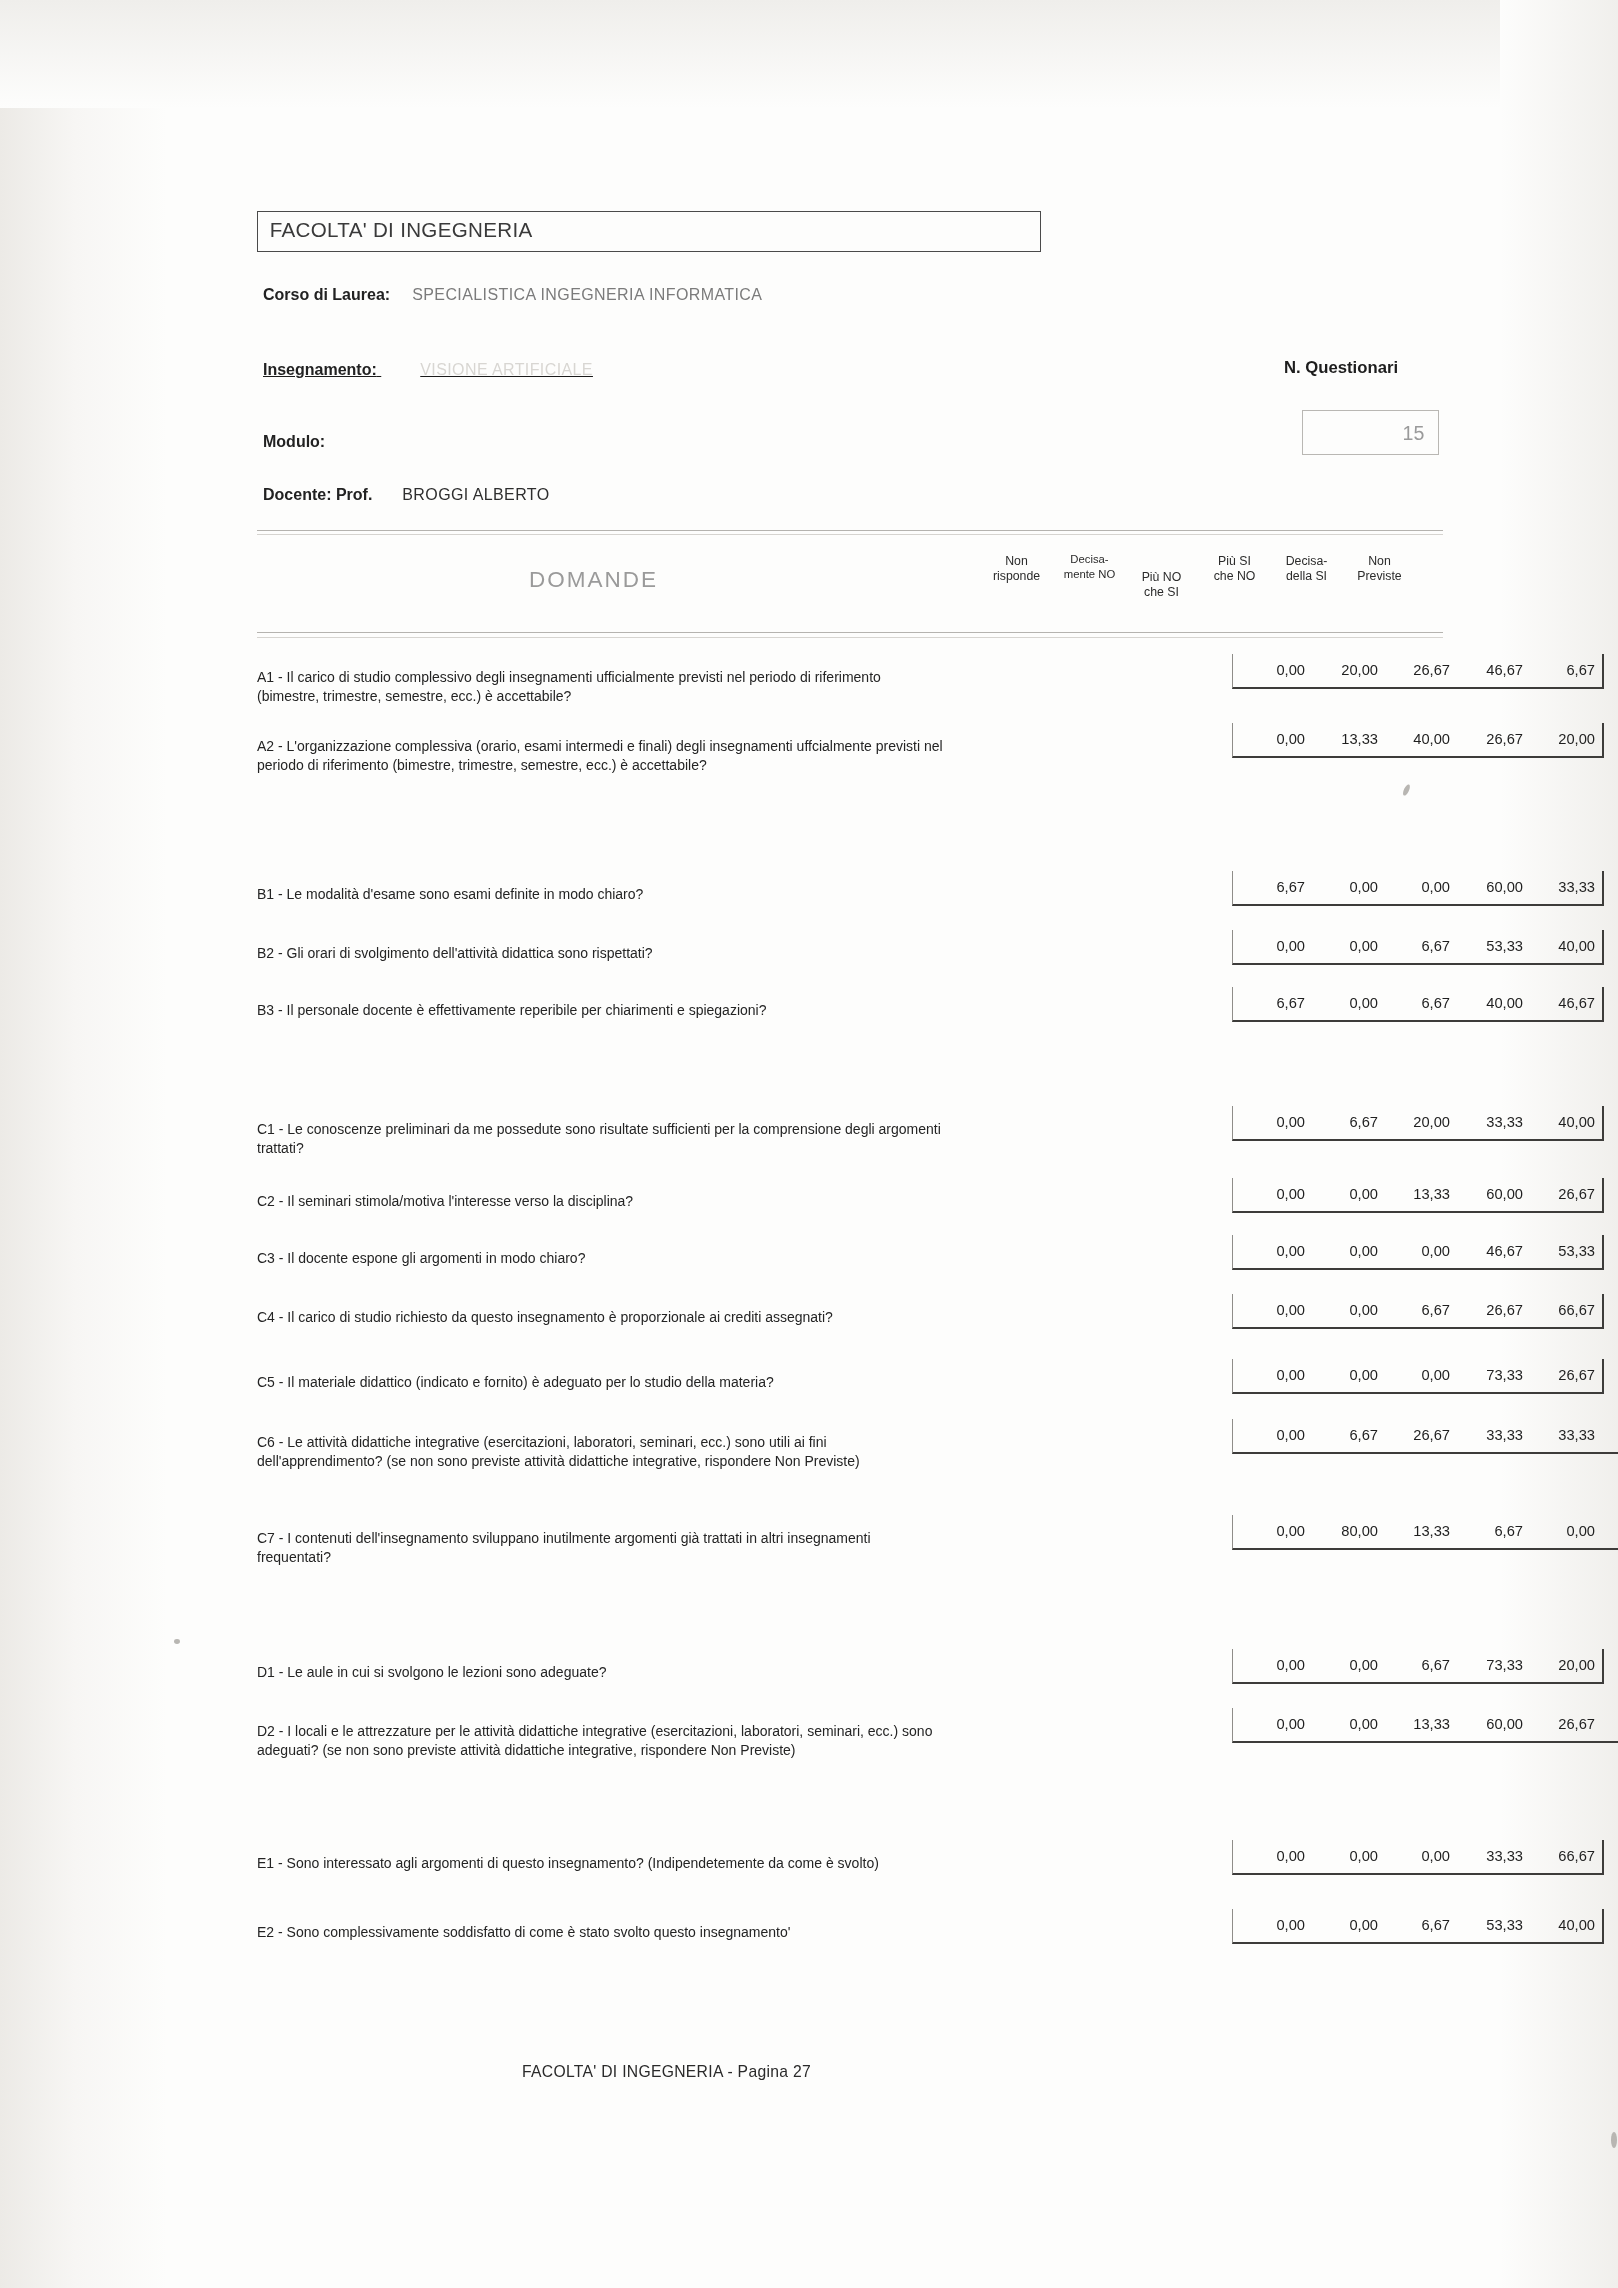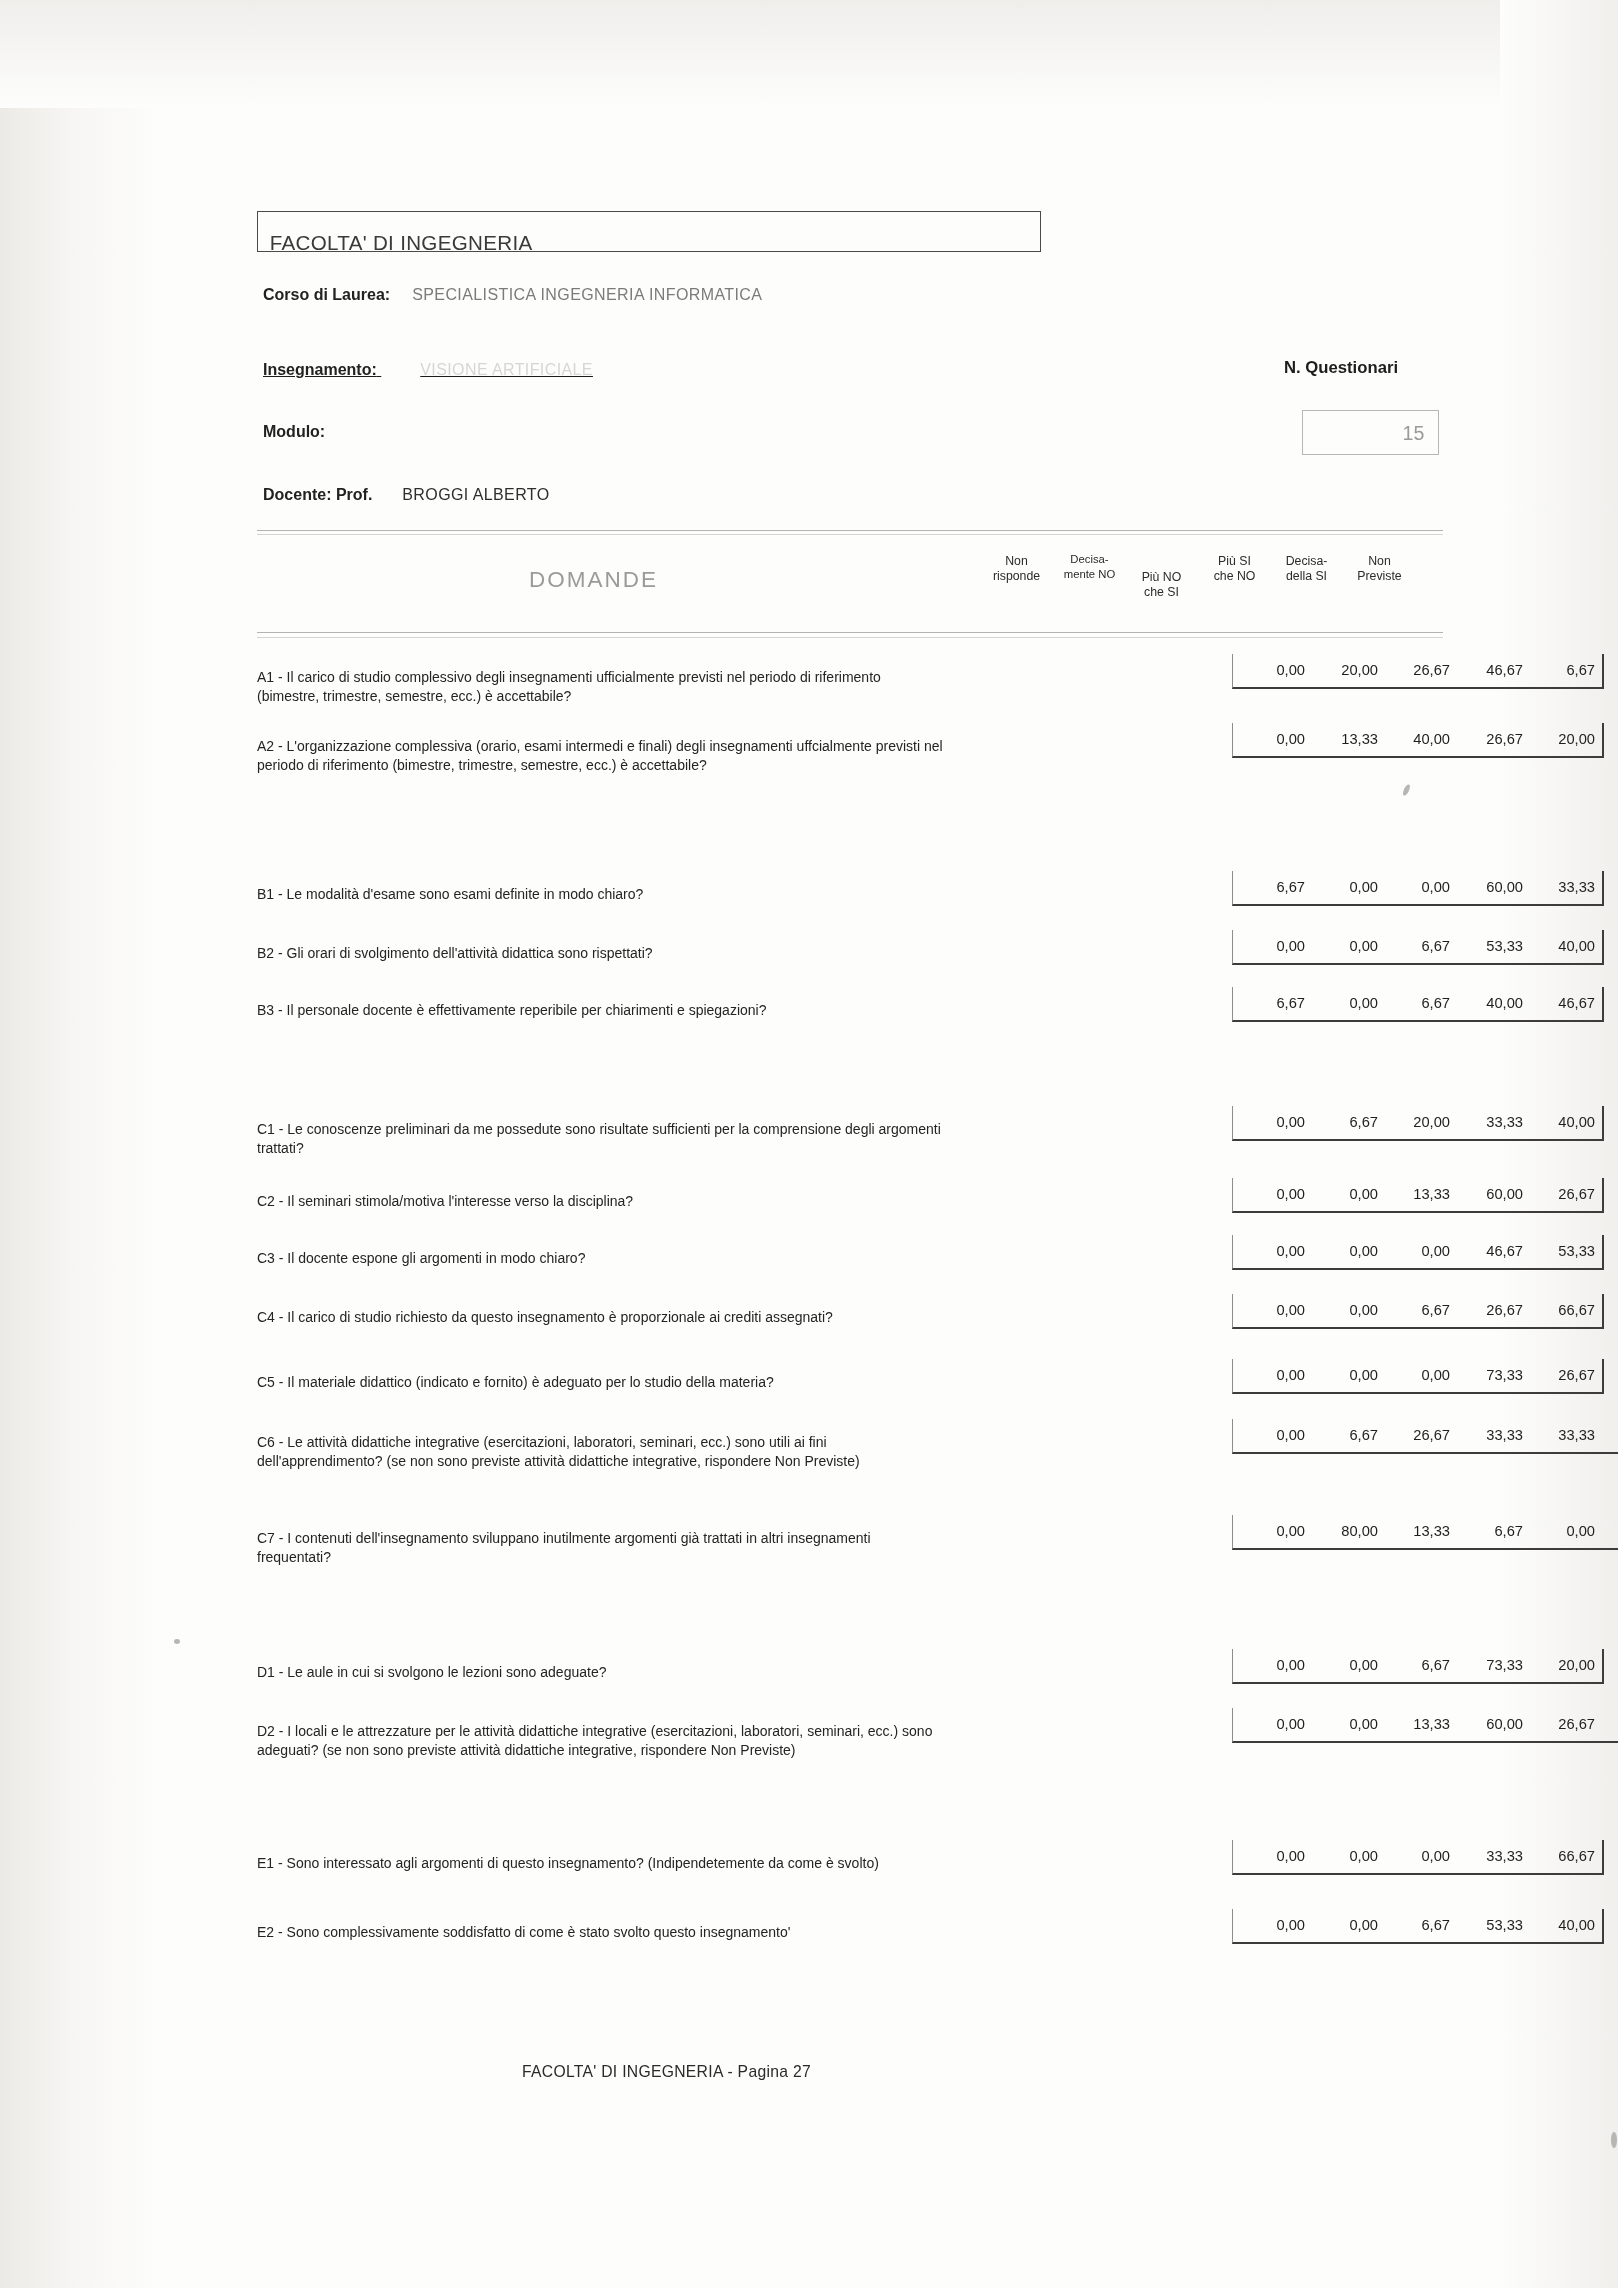--- a/index.html
+++ b/index.html
@@ -54,21 +54,21 @@
     left: 257px;
     top: 211px;
     width: 784px;
     height: 41px;
     border: 1px solid #4a4a4a;
     box-sizing: border-box;
   }
   .faculty-box span {
     position: absolute;
     left: 11.8px;
-    top: 19px;
+    top: 6px;
     font-size: 20.6px;
     color: #3a3a3a;
     letter-spacing: 0.3px;
   }
 
   .field-row {
     position: absolute;
     font-size: 16px;
   }
   .field-label {
@@ -231,21 +231,21 @@
   <div class="field-row" style="left:263px; top:286px;">
     <span class="field-label">Corso di Laurea:</span>
     <span class="field-value" style="margin-left:17.6px;">SPECIALISTICA   INGEGNERIA INFORMATICA</span>
   </div>
 
   <div class="field-row" style="left:263px; top:361px;text-decoration:underline;">
     <span class="field-label">Insegnamento:</span>
     <span class="field-value ghost" style="margin-left:39px;">VISIONE ARTIFICIALE</span>
   </div>
 
-  <div class="field-row" style="left:263px; top:423px;">
+  <div class="field-row" style="left:263px; top:433px;">
     <span class="field-label">Modulo:</span>
     <span class="field-value" style="margin-left:39px;"></span>
   </div>
 
   <div class="field-row" style="left:263px; top:486px;">
     <span class="field-label">Docente:  Prof.</span>
     <span class="field-value dark" style="margin-left:25.5px;">BROGGI ALBERTO</span>
   </div>
 
   <div class="questionari-label">N. Questionari</div>

